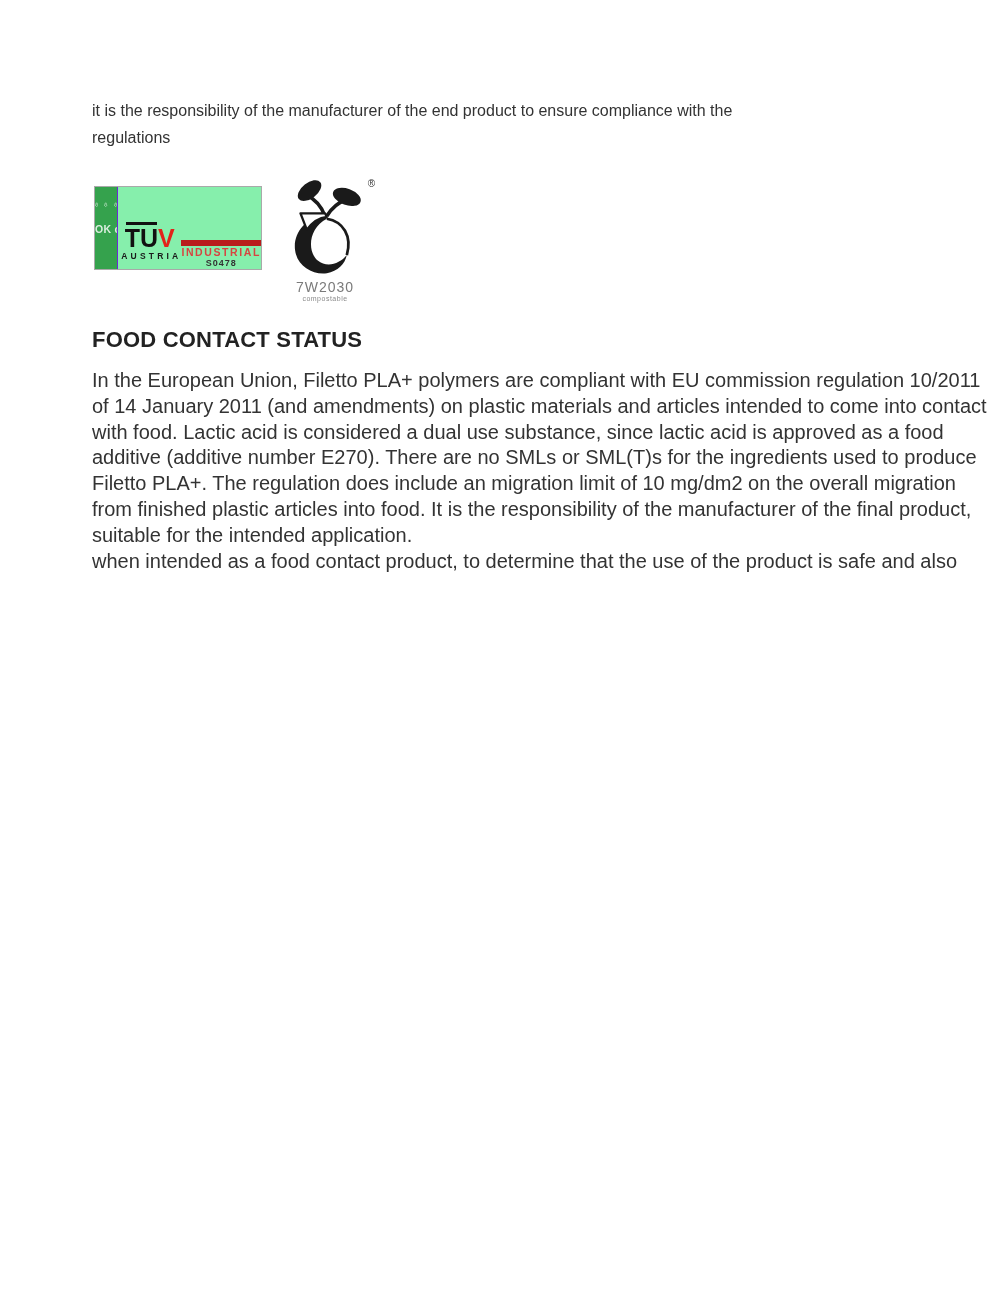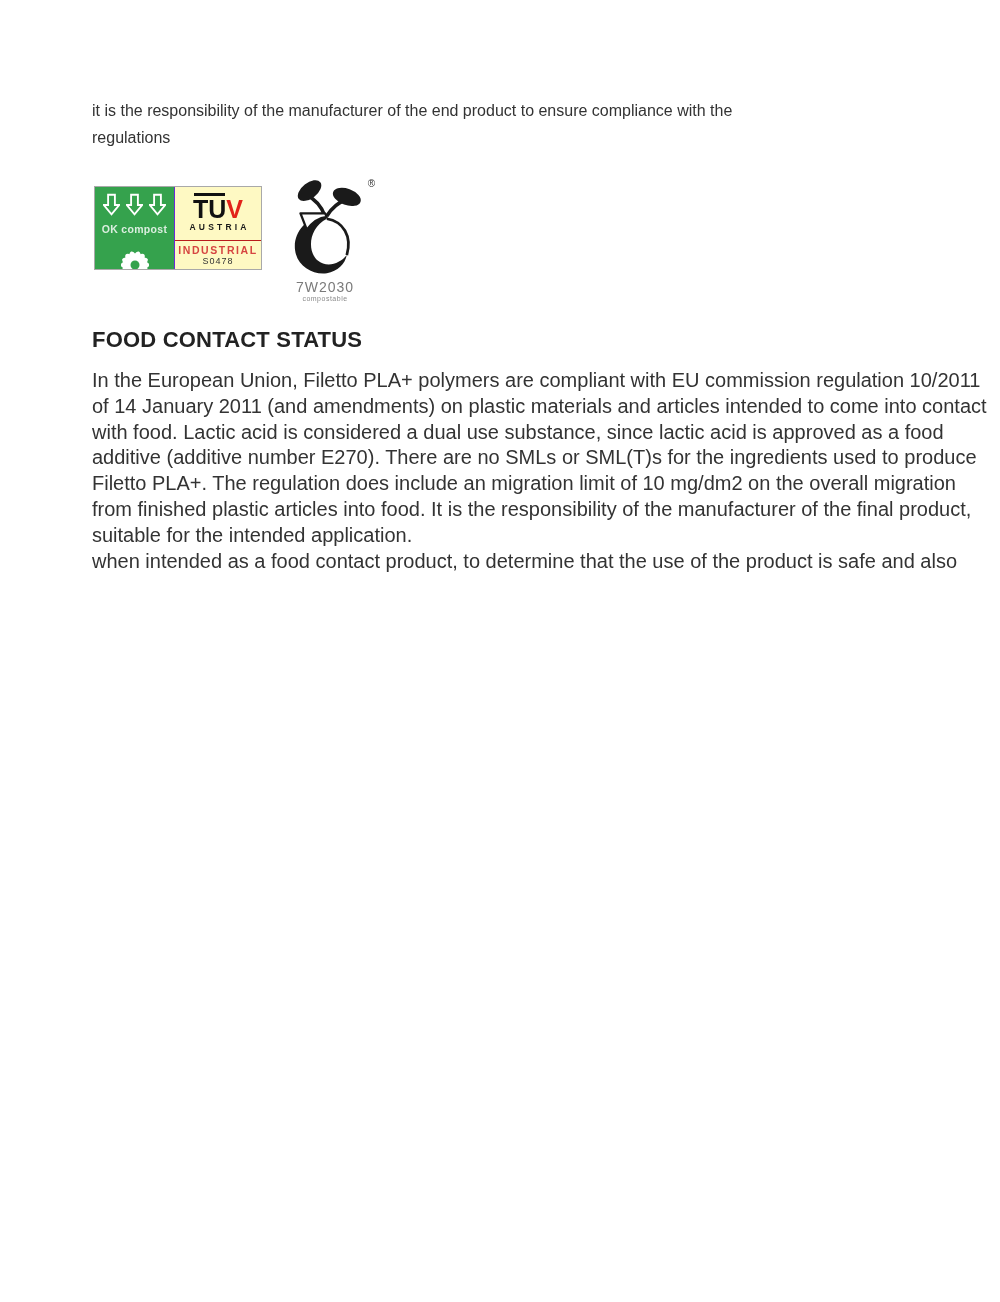--- a/index.html
+++ b/index.html
@@ -69,23 +69,24 @@
     white-space: nowrap;
   }
   .daisy-wrap {
     position: absolute;
     bottom: -6px;
     left: 8px;
   }
   .white-panel {
     position: relative;
     flex: 1;
-    background: #fef9c3;
-    display: flex;
-    flex-direction: column;
+    background: #86efac;
+    display: flex;
+    flex-direction: row;
+    align-items: flex-end;
   }
   .tuv-block {
     height: 51px;
     display: flex;
     flex-direction: column;
     align-items: center;
     justify-content: center;
     padding-top: 2px;
   }
   .tuv-word {
@@ -113,36 +114,36 @@
   .austria-label {
     margin-top: 1px;
     font-size: 8.5px;
     font-weight: bold;
     letter-spacing: 3.2px;
     color: #1a1a1a;
     text-indent: 3.2px;
   }
   .industrial-block {
     flex: 1;
-    border-top: 1px solid #b91c1c;
+    border-top: 6px solid #b91c1c;
     display: flex;
     flex-direction: column;
     align-items: center;
     justify-content: center;
   }
   .industrial-label {
     font-size: 10.5px;
     font-weight: bold;
     letter-spacing: 1.6px;
     color: #d64541;
     line-height: 12px;
   }
   .cert-number {
     font-size: 9px;
-    font-weight: normal;
+    font-weight: bold;
     letter-spacing: 1px;
     color: #333333;
     line-height: 11px;
   }
   
   .seedling {
     position: absolute;
     left: 270px;
     top: 176px;
     width: 110px;

